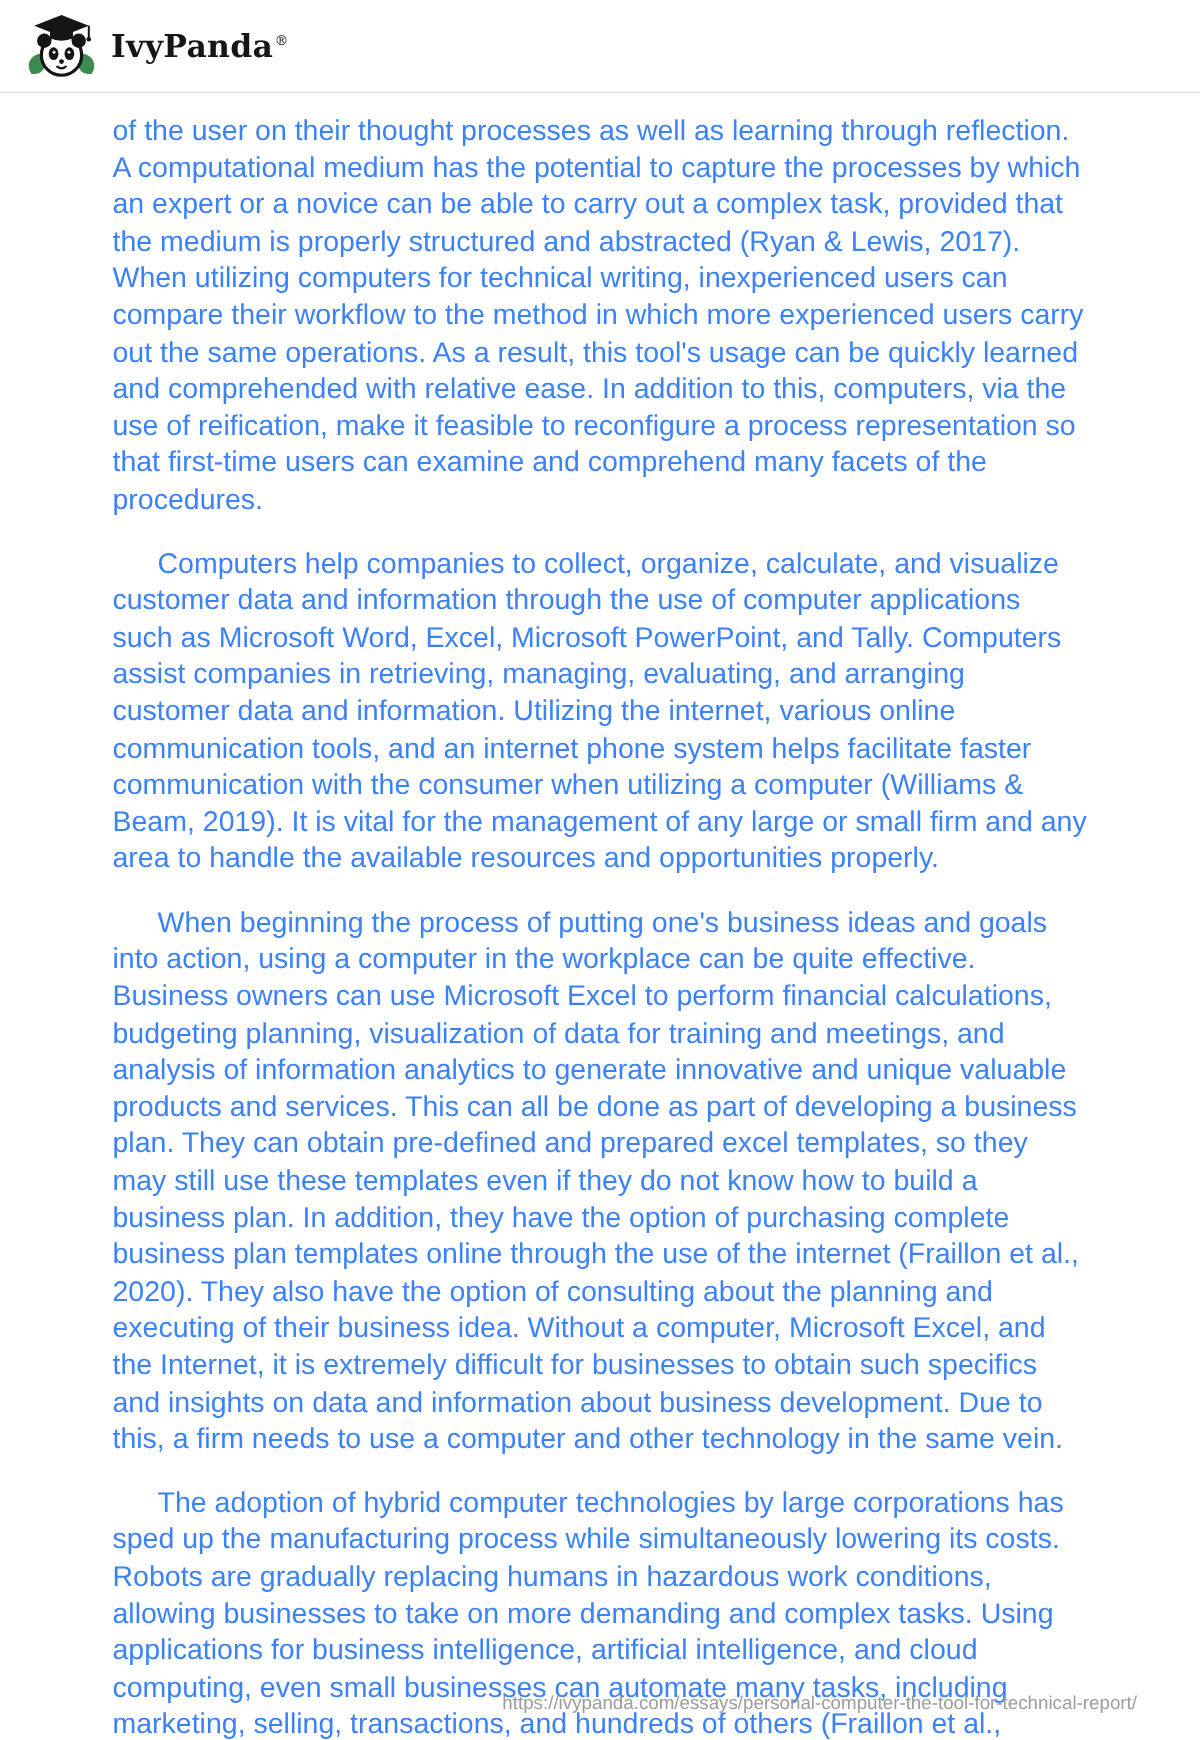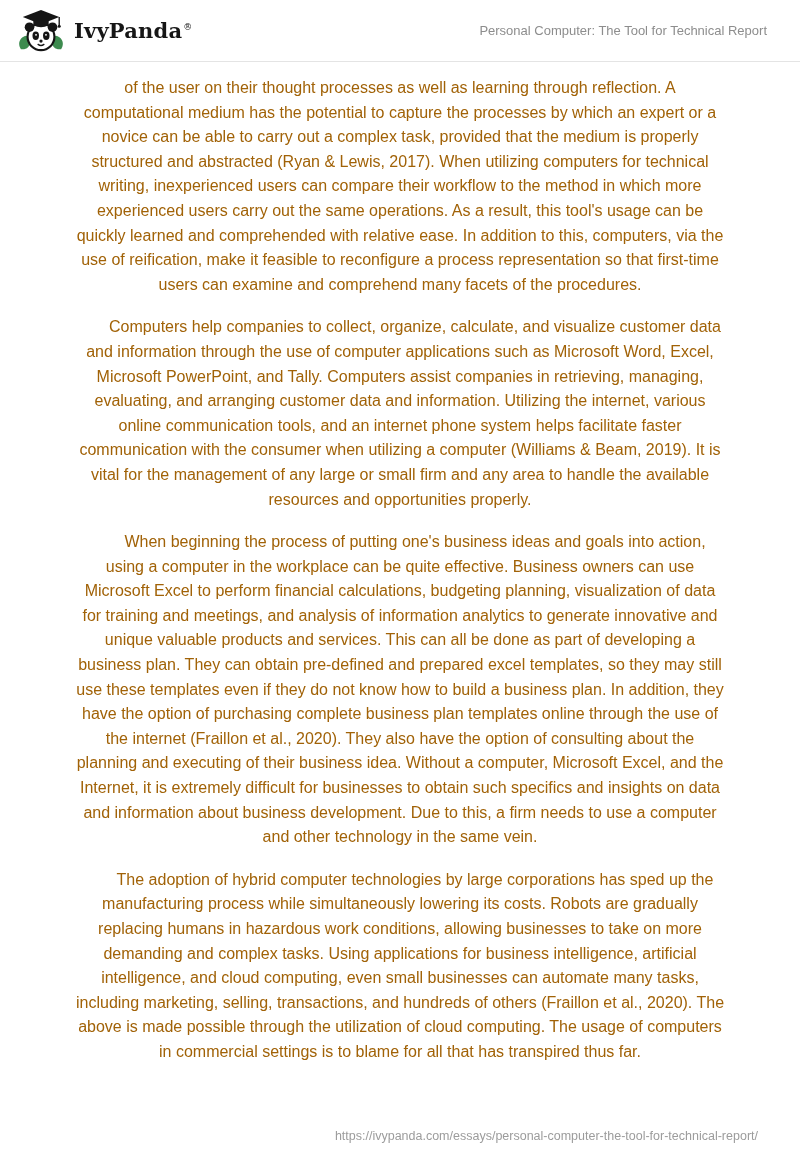--- a/index.html
+++ b/index.html
@@ -43,25 +43,24 @@
   }
   .doc-title {
     font-size: 13px;
     color: #8d8d8d;
     white-space: nowrap;
   }
   .content {
     padding: 14px 75px 0 75px;
   }
   .para {
-    font-size: 16px;
+    font-size: 19px;
     line-height: 24.6px;
-    color: #a16207;
+    color: #3b82f6;
     margin-bottom: 18px;
-    text-align: center;
   }
   .para.indent { text-indent: 30px; margin-top: 11px; }
   .footer {
     position: absolute;
     right: 42px;
     bottom: 16px;
   }
   .source-url {
     font-size: 12.5px;
     color: #9c9c9c;
@@ -96,21 +95,20 @@
           <path d="M21 38 q3 2.4 6 0" fill="none" stroke="#151515" stroke-width="1.5" stroke-linecap="round"></path>
 
           <polygon points="24,2 43,9.5 24,17 5,9.5" fill="#151515"></polygon>
           <path d="M16 13 L16 18 Q24 22 32 18 L32 13 Z" fill="#151515"></path>
           <line x1="43" y1="9.5" x2="43" y2="18" stroke="#151515" stroke-width="1.4"></line>
           <circle cx="43" cy="19" r="1.6" fill="#151515"></circle>
         </svg>
       </span>
       <span class="brand-name"><span>IvyPanda</span><span class="reg">®</span></span>
     </div>
-    <div class="doc-title">Personal Computer: The Tool for Technical Report</div>
   </header>
 
   <main class="content">
     <p class="para">of the user on their thought processes as well as learning through reflection. A computational medium has the potential to capture the processes by which an expert or a novice can be able to carry out a complex task, provided that the medium is properly structured and abstracted (Ryan &amp; Lewis, 2017). When utilizing computers for technical writing, inexperienced users can compare their workflow to the method in which more experienced users carry out the same operations. As a result, this tool's usage can be quickly learned and comprehended with relative ease. In addition to this, computers, via the use of reification, make it feasible to reconfigure a process representation so that first-time users can examine and comprehend many facets of the procedures.</p>
     <p class="para indent">Computers help companies to collect, organize, calculate, and visualize customer data and information through the use of computer applications such as Microsoft Word, Excel, Microsoft PowerPoint, and Tally. Computers assist companies in retrieving, managing, evaluating, and arranging customer data and information. Utilizing the internet, various online communication tools, and an internet phone system helps facilitate faster communication with the consumer when utilizing a computer (Williams &amp; Beam, 2019). It is vital for the management of any large or small firm and any area to handle the available resources and opportunities properly.</p>
     <p class="para indent">When beginning the process of putting one's business ideas and goals into action, using a computer in the workplace can be quite effective. Business owners can use Microsoft Excel to perform financial calculations, budgeting planning, visualization of data for training and meetings, and analysis of information analytics to generate innovative and unique valuable products and services. This can all be done as part of developing a business plan. They can obtain pre-defined and prepared excel templates, so they may still use these templates even if they do not know how to build a business plan. In addition, they have the option of purchasing complete business plan templates online through the use of the internet (Fraillon et al., 2020). They also have the option of consulting about the planning and executing of their business idea. Without a computer, Microsoft Excel, and the Internet, it is extremely difficult for businesses to obtain such specifics and insights on data and information about business development. Due to this, a firm needs to use a computer and other technology in the same vein.</p>
     <p class="para indent">The adoption of hybrid computer technologies by large corporations has sped up the manufacturing process while simultaneously lowering its costs. Robots are gradually replacing humans in hazardous work conditions, allowing businesses to take on more demanding and complex tasks. Using applications for business intelligence, artificial intelligence, and cloud computing, even small businesses can automate many tasks, including marketing, selling, transactions, and hundreds of others (Fraillon et al., 2020). The above is made possible through the utilization of cloud computing. The usage of computers in commercial settings is to blame for all that has transpired thus far.</p>
   </main>
 
   <footer class="footer">

